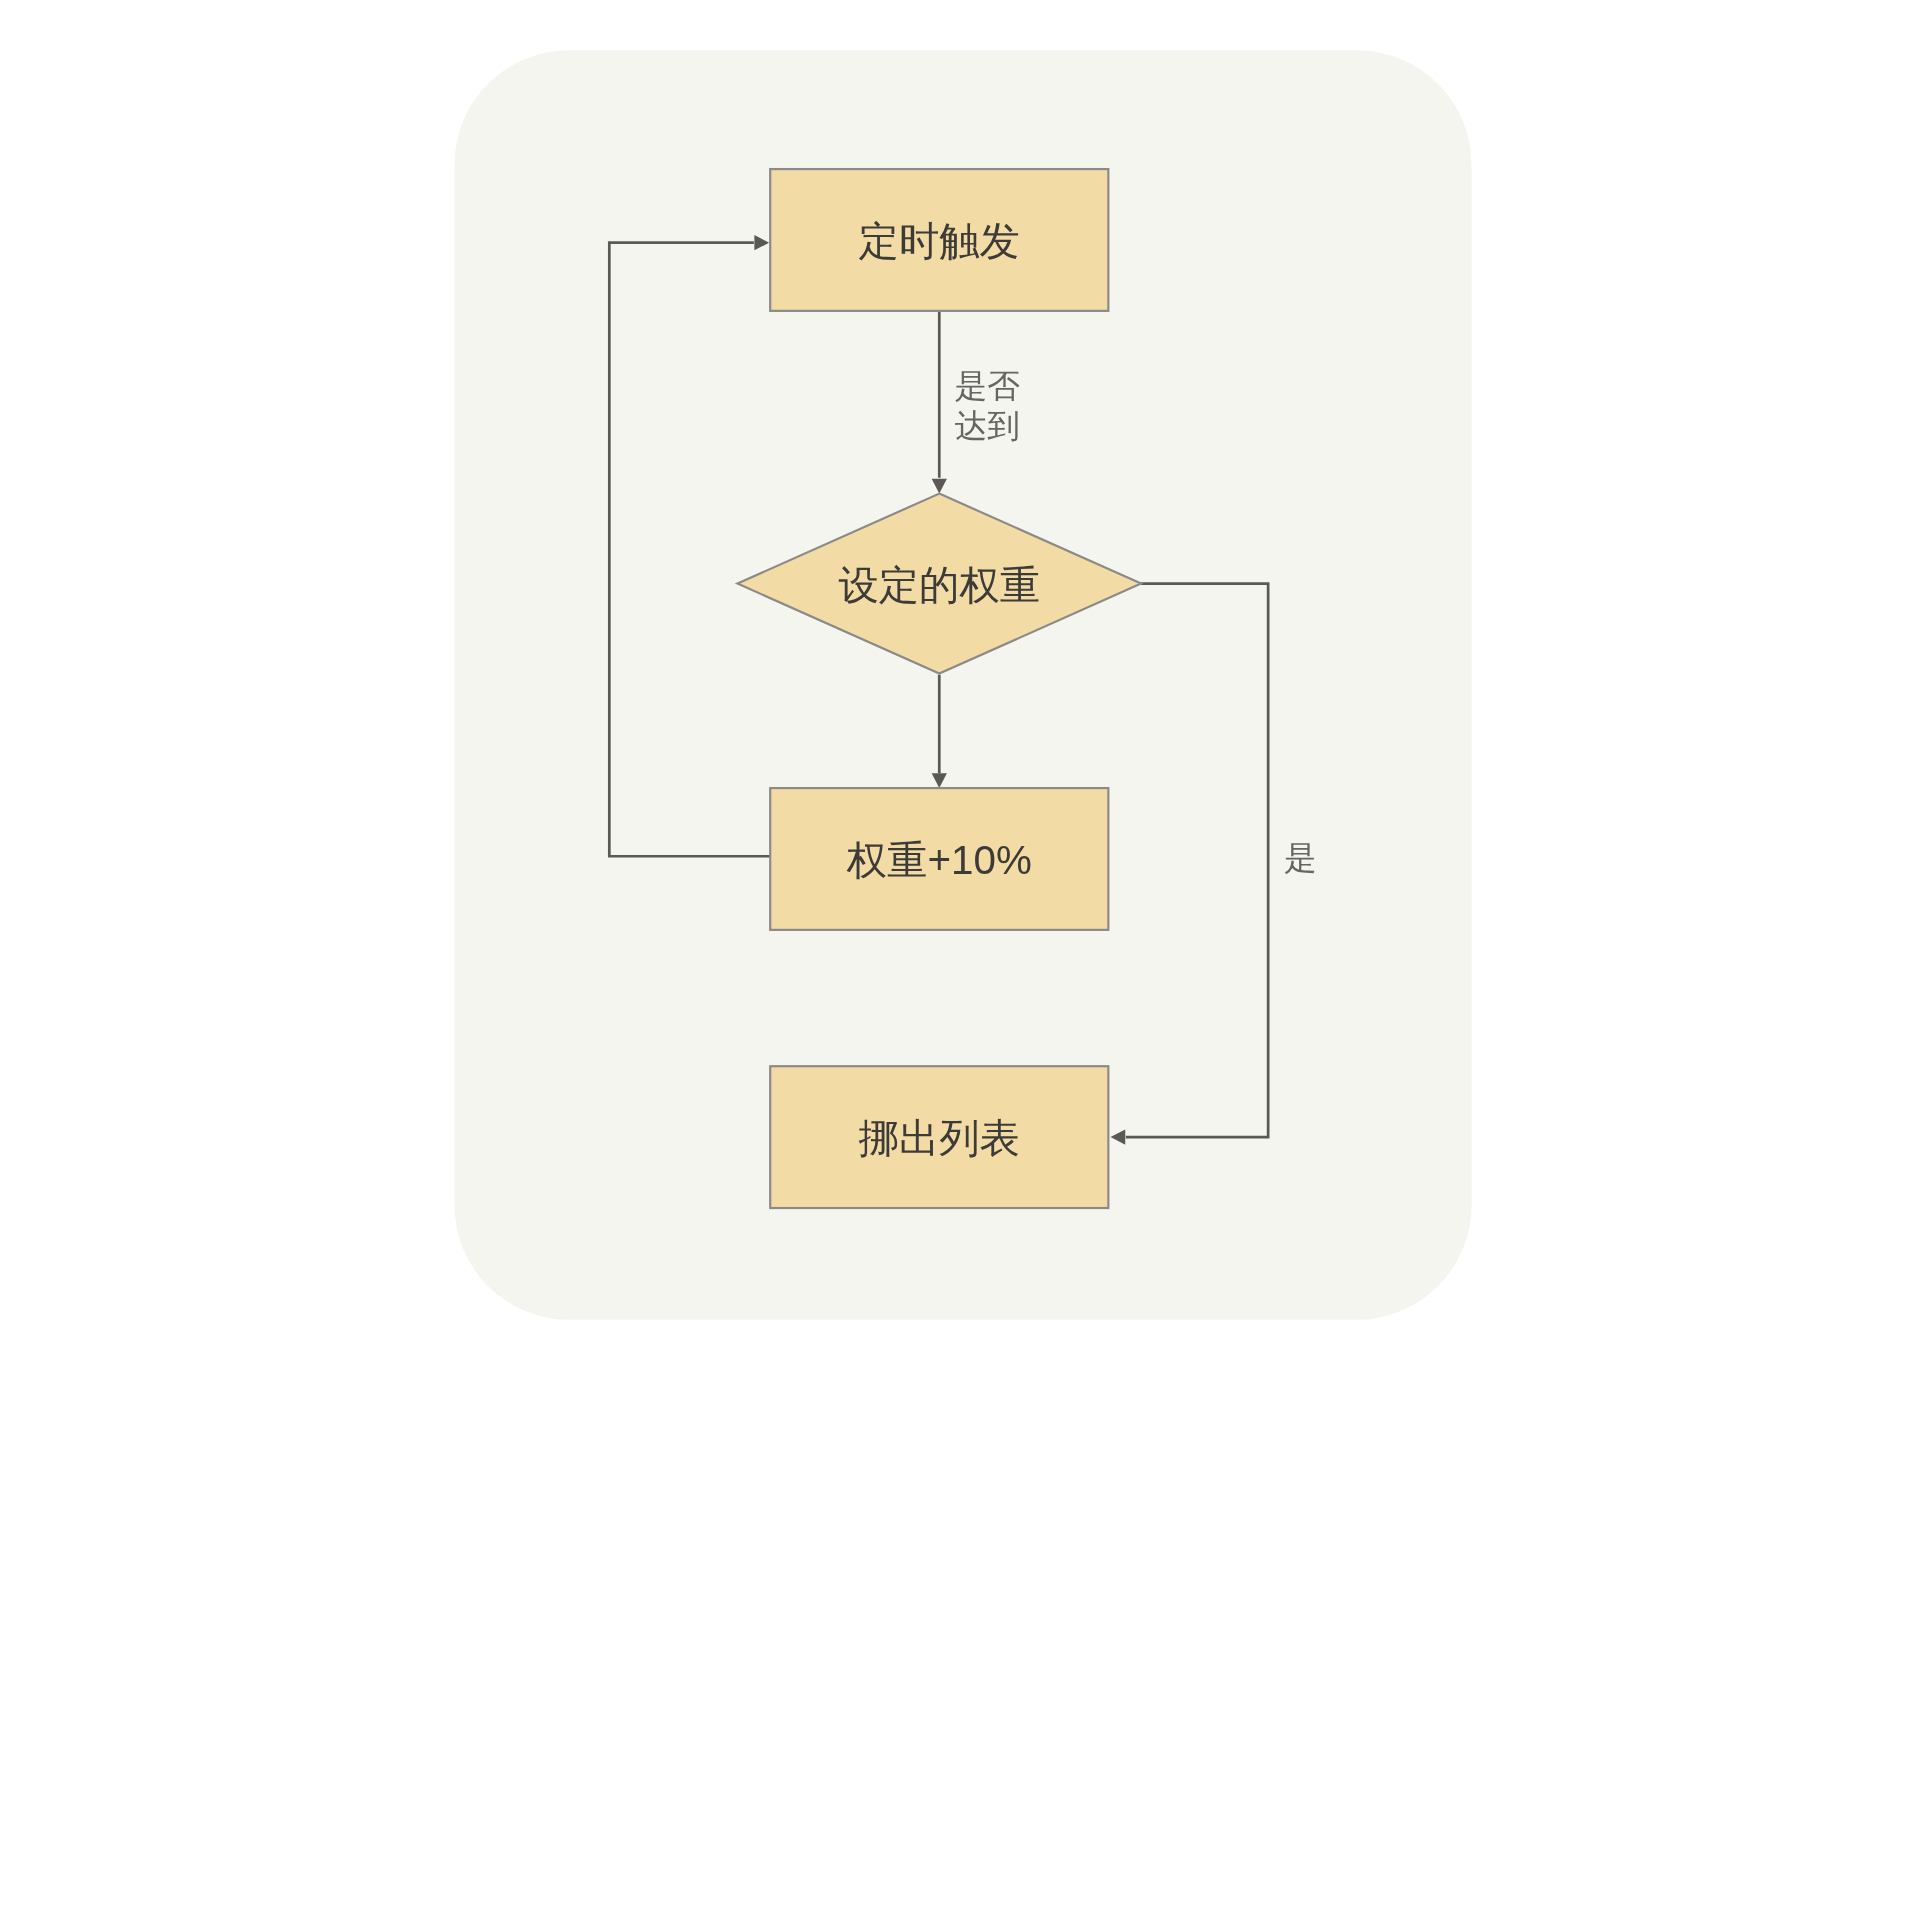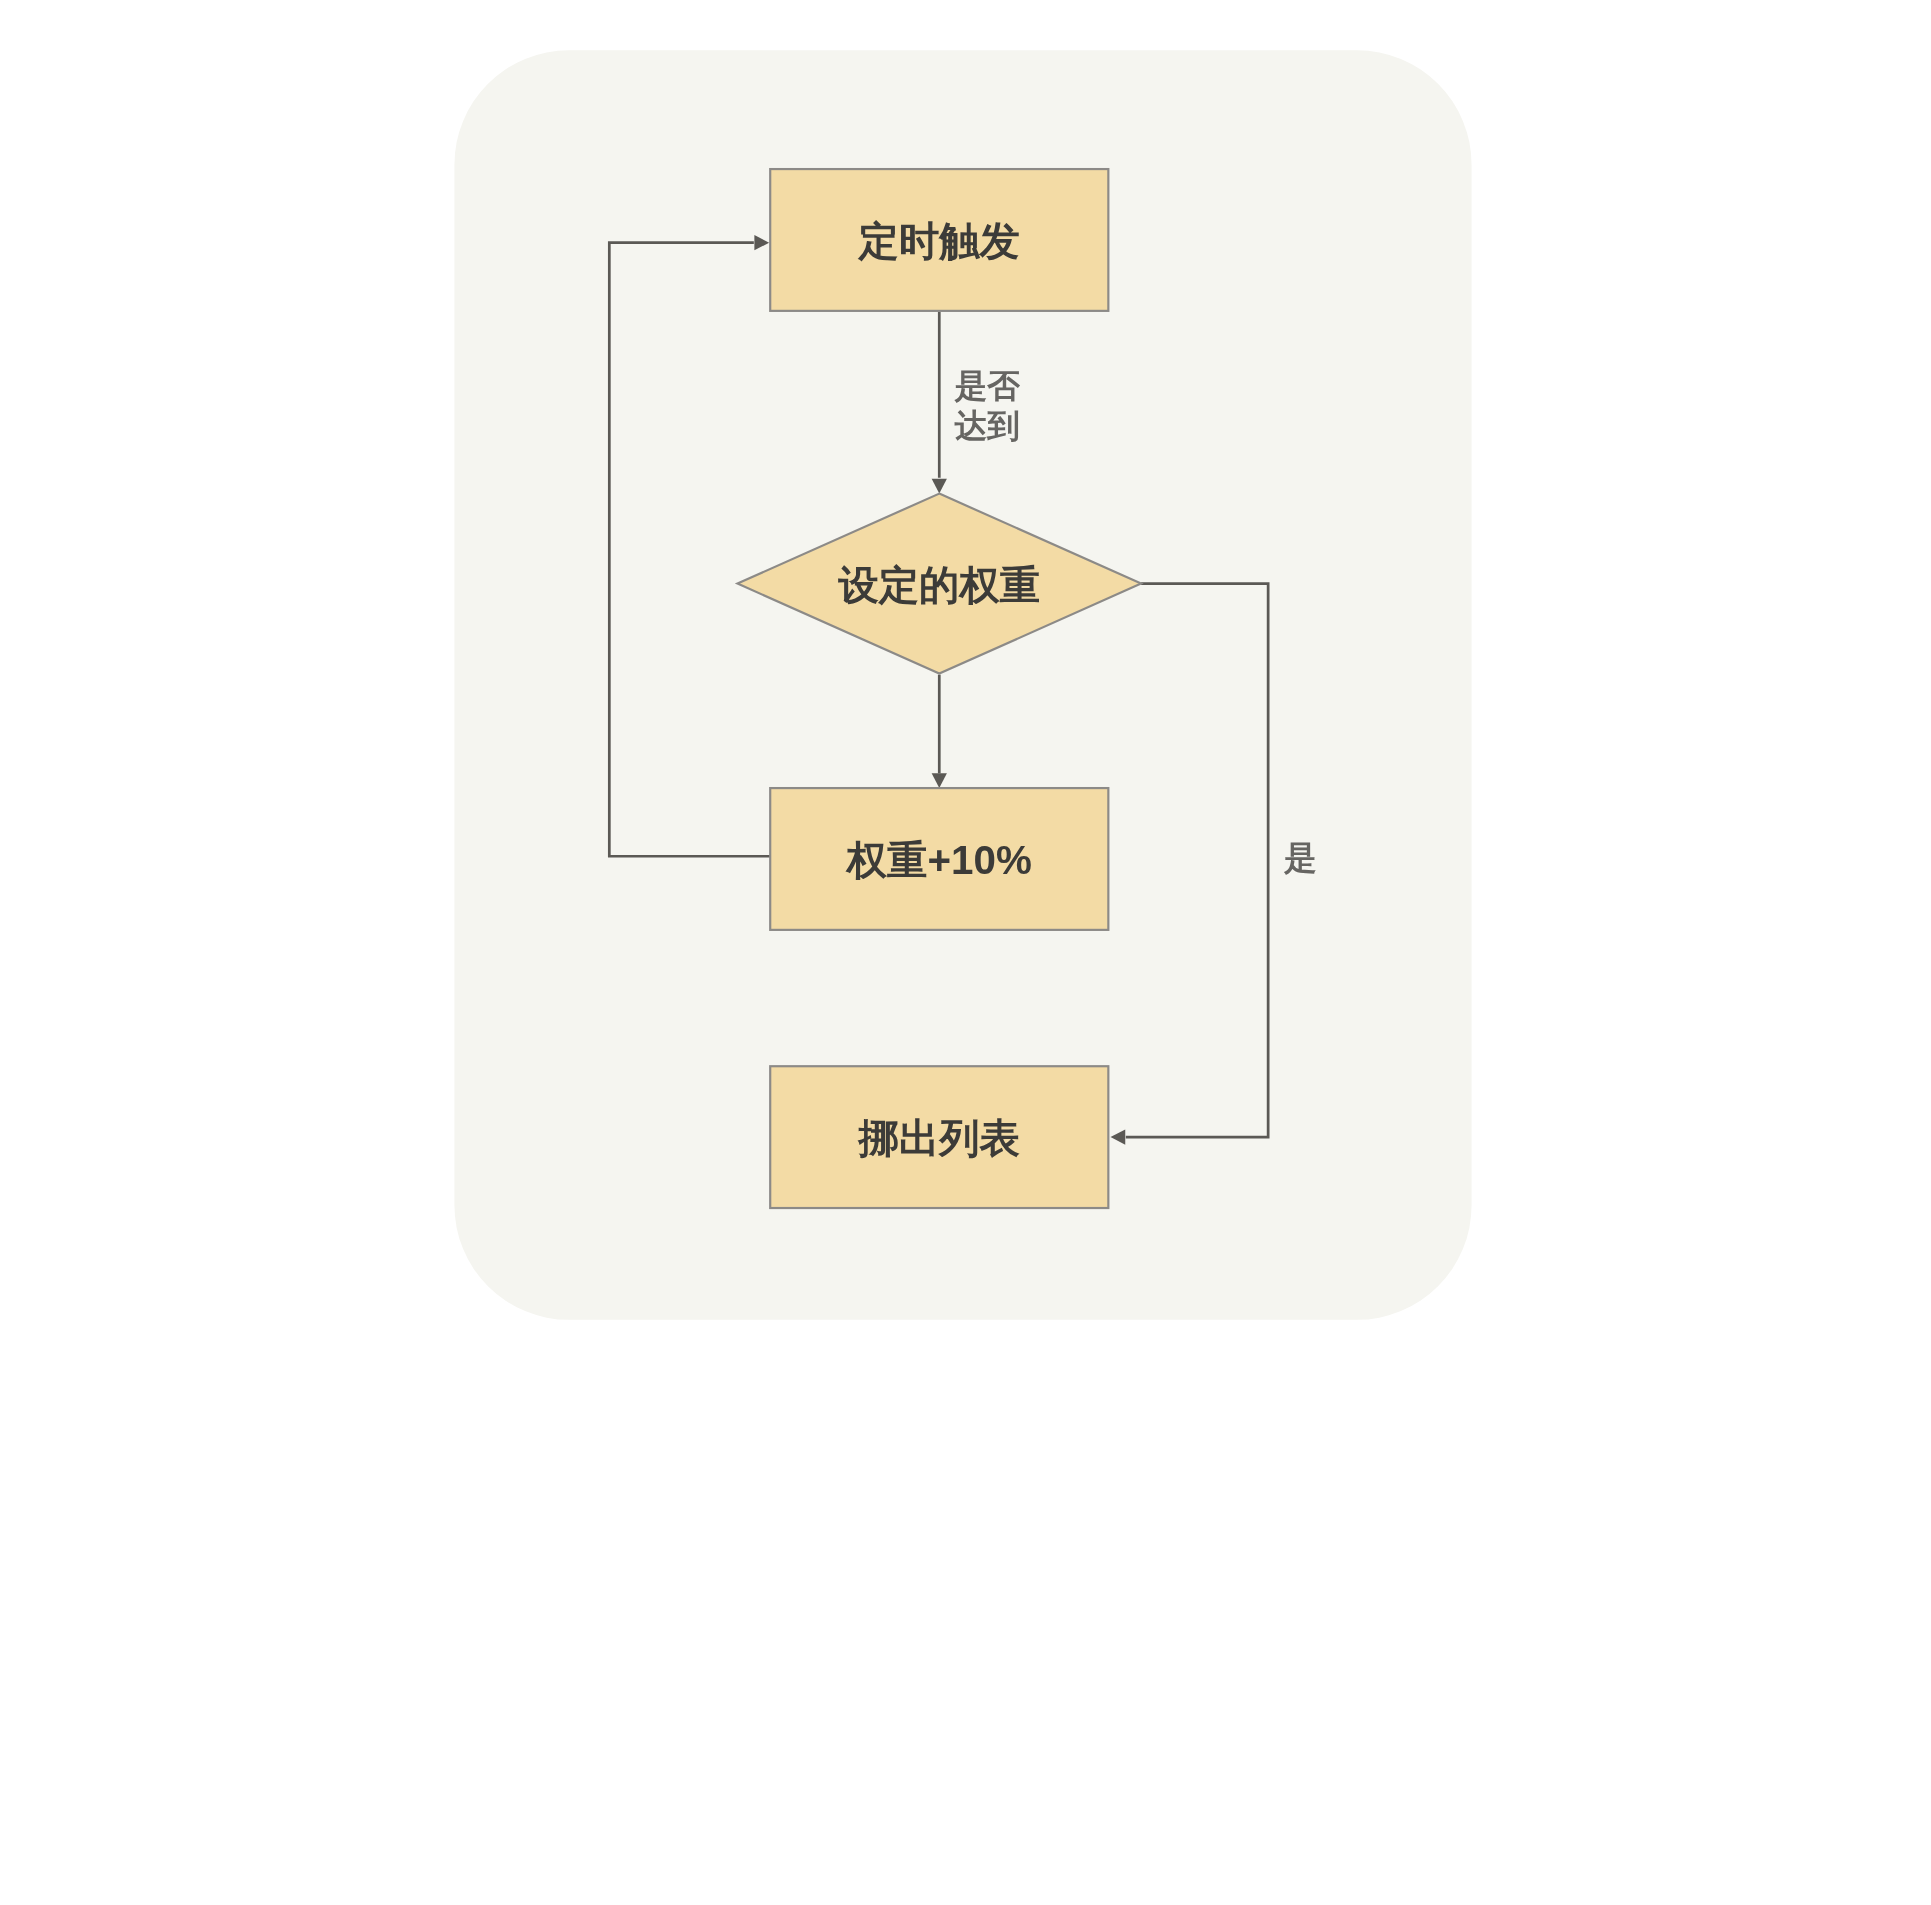--- a/index.html
+++ b/index.html
@@ -16,21 +16,20 @@
     margin: 0;
     padding: 0;
     background: var(--page-bg);
   }
   .stage {
     position: relative;
     width: 1932px;
     height: 1376px;
     background: var(--page-bg);
     font-family: "Liberation Sans", sans-serif;
-    font-weight: bold;
   }
   svg.flowchart {
     display: block;
     width: 100%;
     height: 100%;
   }
   .card {
     fill: var(--card-bg);
     stroke: none;
   }

